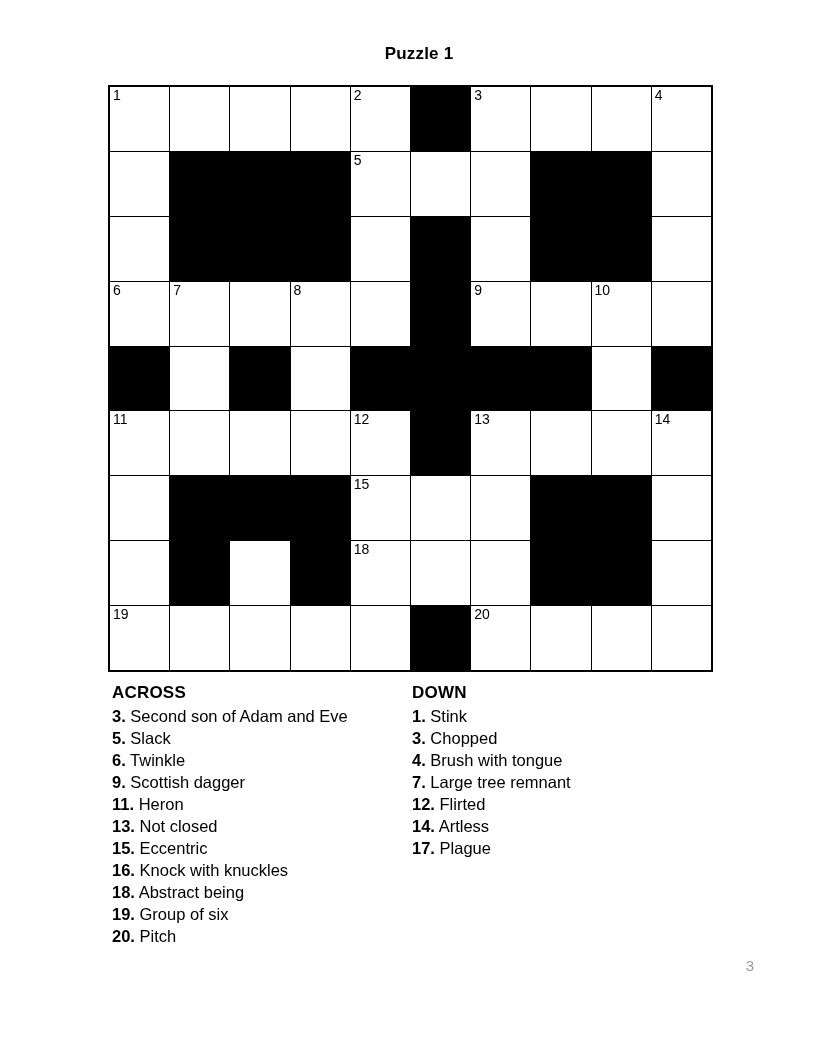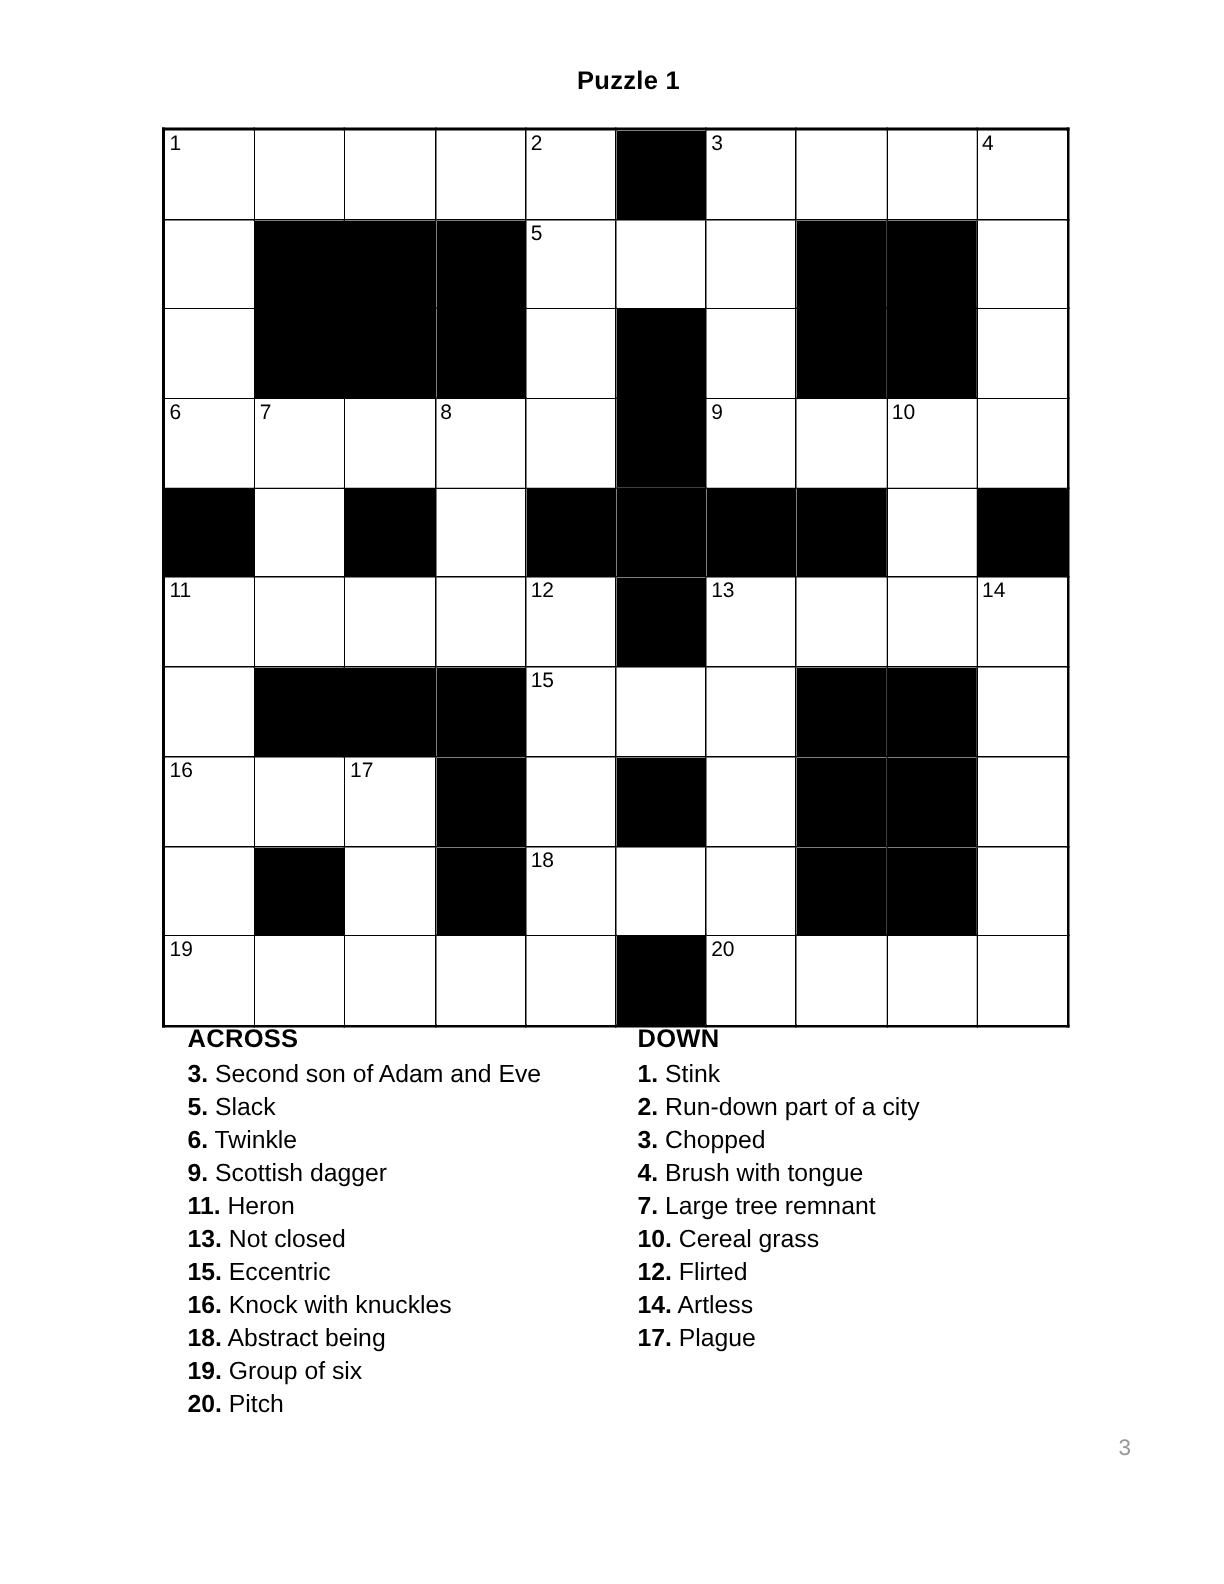--- a/index.html
+++ b/index.html
@@ -75,21 +75,20 @@
     position: absolute;
     left: 112px;
     top: 683px;
     width: 600px;
     display: flex;
     flex-direction: row;
     gap: 0px;
   }
   .clue-col {
     width: 300px;
-    margin-left: 13px;
   }
   .clue-col.down {
     width: 300px;
   }
   .clue-heading {
     font-size: 17px;
     font-weight: bold;
     margin: 0 0 3px 0;
     letter-spacing: 0.2px;
   }
@@ -232,36 +231,20 @@
           </tr>
           <tr>
             <td></td>
             <td class="black"></td>
             <td class="black"></td>
             <td class="black"></td>
             <td>
               <span class="num">15</span>
             </td>
             <td></td>
-            <td></td>
-            <td class="black"></td>
-            <td class="black"></td>
-            <td></td>
-          </tr>
-          <tr>
-            <td>
-              <span class="num">16</span>
-            </td>
-            <td></td>
-            <td>
-              <span class="num">17</span>
-            </td>
-            <td class="black"></td>
-            <td></td>
-            <td class="black"></td>
             <td></td>
             <td class="black"></td>
             <td class="black"></td>
             <td></td>
           </tr>
           <tr>
             <td></td>
             <td class="black"></td>
             <td></td>
             <td class="black"></td>
@@ -308,25 +291,23 @@
           <li><span class="cnum">16.</span> <span class="ctext">Knock with knuckles</span></li>
           <li><span class="cnum">18.</span> <span class="ctext">Abstract being</span></li>
           <li><span class="cnum">19.</span> <span class="ctext">Group of six</span></li>
           <li><span class="cnum">20.</span> <span class="ctext">Pitch</span></li>
         </ol>
     </div>
     <div class="clue-col down">
       <div class="clue-heading">DOWN</div>
       <ol class="clue-list">
           <li><span class="cnum">1.</span> <span class="ctext">Stink</span></li>
-          <li><span class="cnum">2.</span> <span class="ctext">Run-down part of a city</span></li>
           <li><span class="cnum">3.</span> <span class="ctext">Chopped</span></li>
           <li><span class="cnum">4.</span> <span class="ctext">Brush with tongue</span></li>
           <li><span class="cnum">7.</span> <span class="ctext">Large tree remnant</span></li>
-          <li><span class="cnum">10.</span> <span class="ctext">Cereal grass</span></li>
           <li><span class="cnum">12.</span> <span class="ctext">Flirted</span></li>
           <li><span class="cnum">14.</span> <span class="ctext">Artless</span></li>
           <li><span class="cnum">17.</span> <span class="ctext">Plague</span></li>
         </ol>
     </div>
   </div>
 
   <div class="page-number">3</div>
 
 </div>

